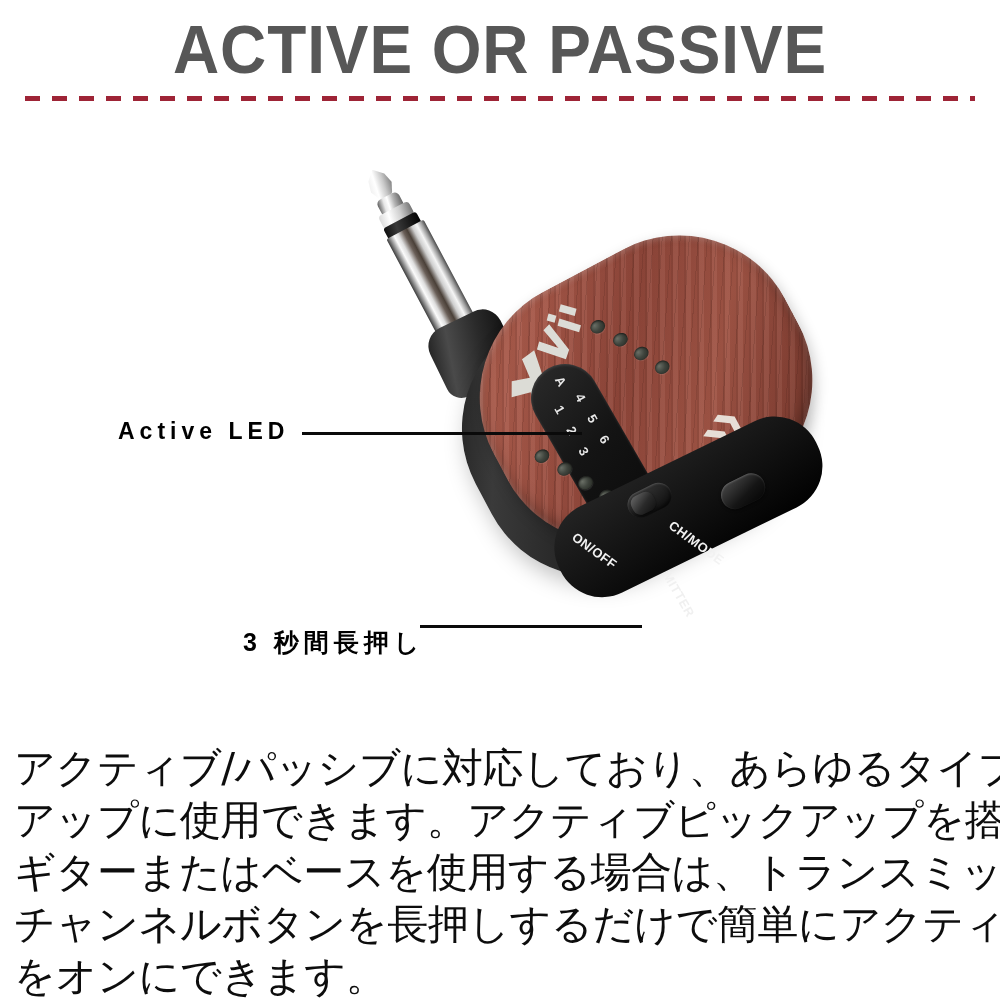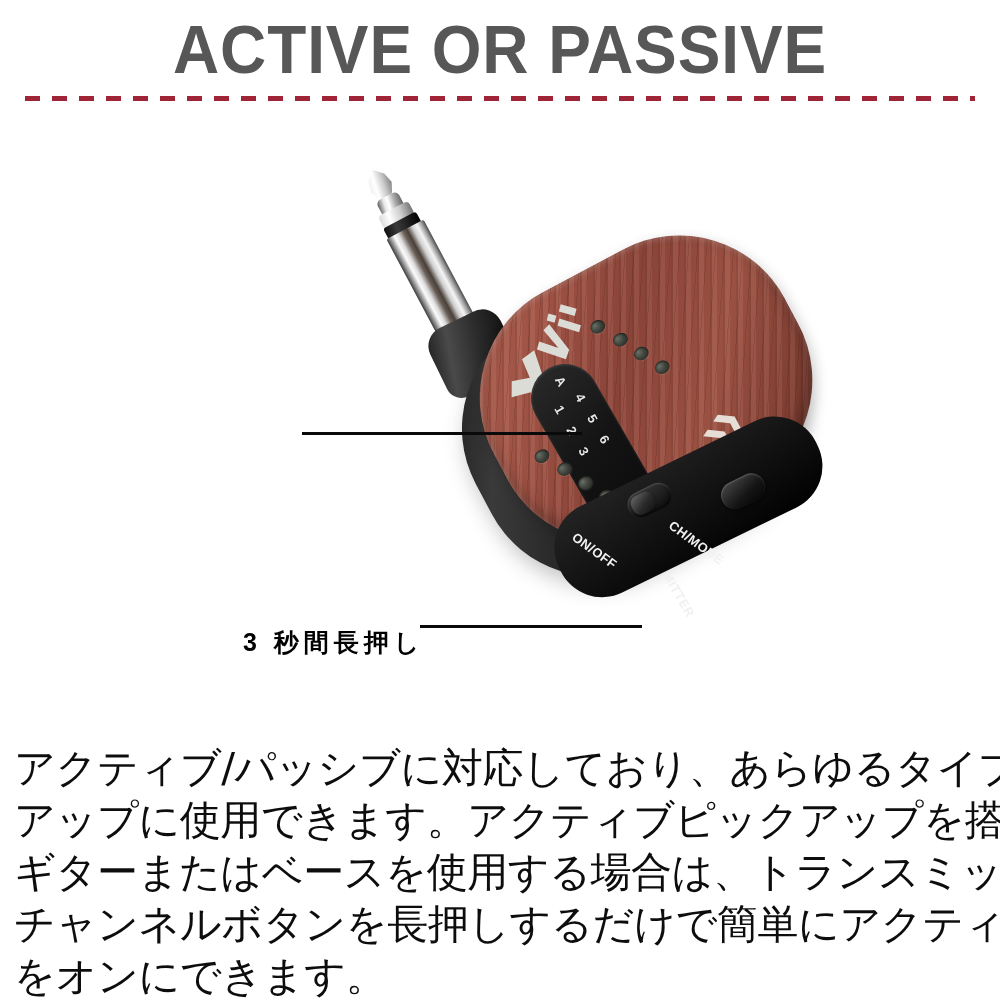--- a/index.html
+++ b/index.html
@@ -436,20 +436,21 @@
         <div class="onoff-nub"></div>
       </div>
       <span class="onoff-text">ON/OFF</span>
 
       <div class="chmode-button"></div>
       <span class="chmode-text">CH/MODE</span>
     </div>
 
   </div>
 
+  <div class="callout-label callout-active-led" style="top:306px;">Active LED</div>
   <div class="leader-line leader-active-led" style="top:320px;"></div>
 
   <div class="callout-label callout-hold" style="top:498px;margin-top:16px;">3 秒間長押し</div>
   <div class="leader-line leader-hold" style="top:513px;"></div>
 
 </div>
 
 <div class="body-copy">
   <span class="line">アクティブ/パッシブに対応しており、あらゆるタイプのピック</span>
   <span class="line">アップに使用できます。アクティブピックアップを搭載した</span>

